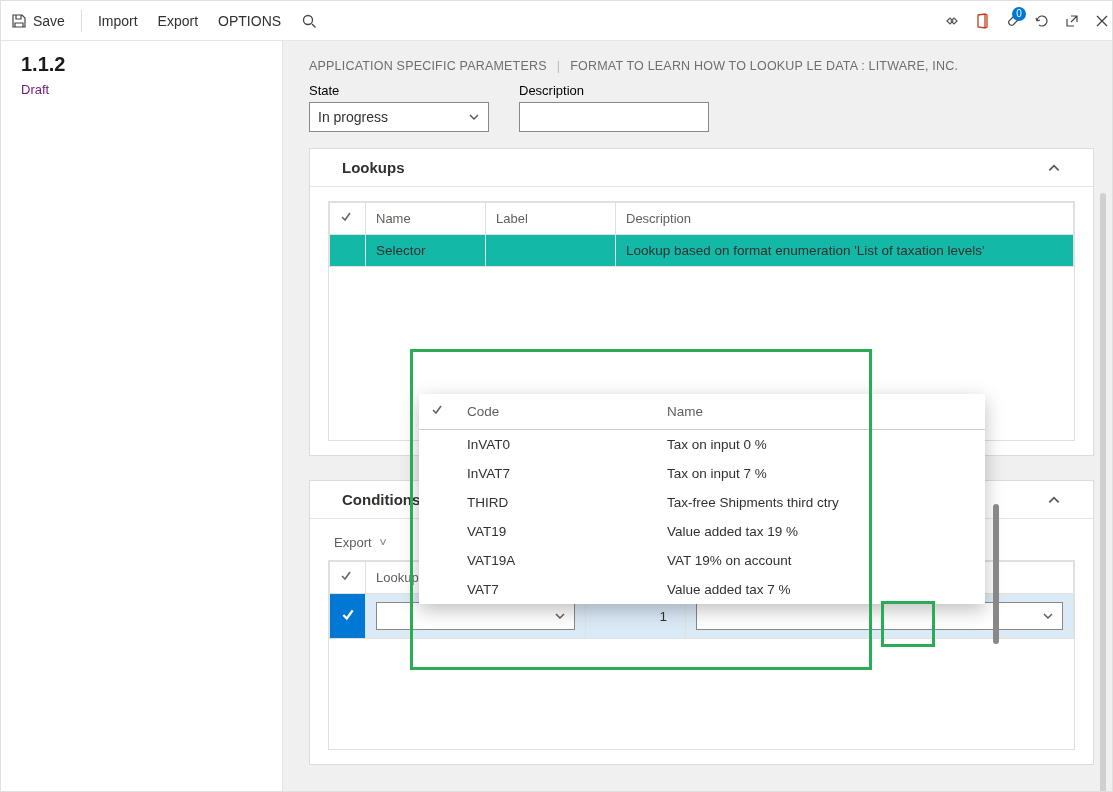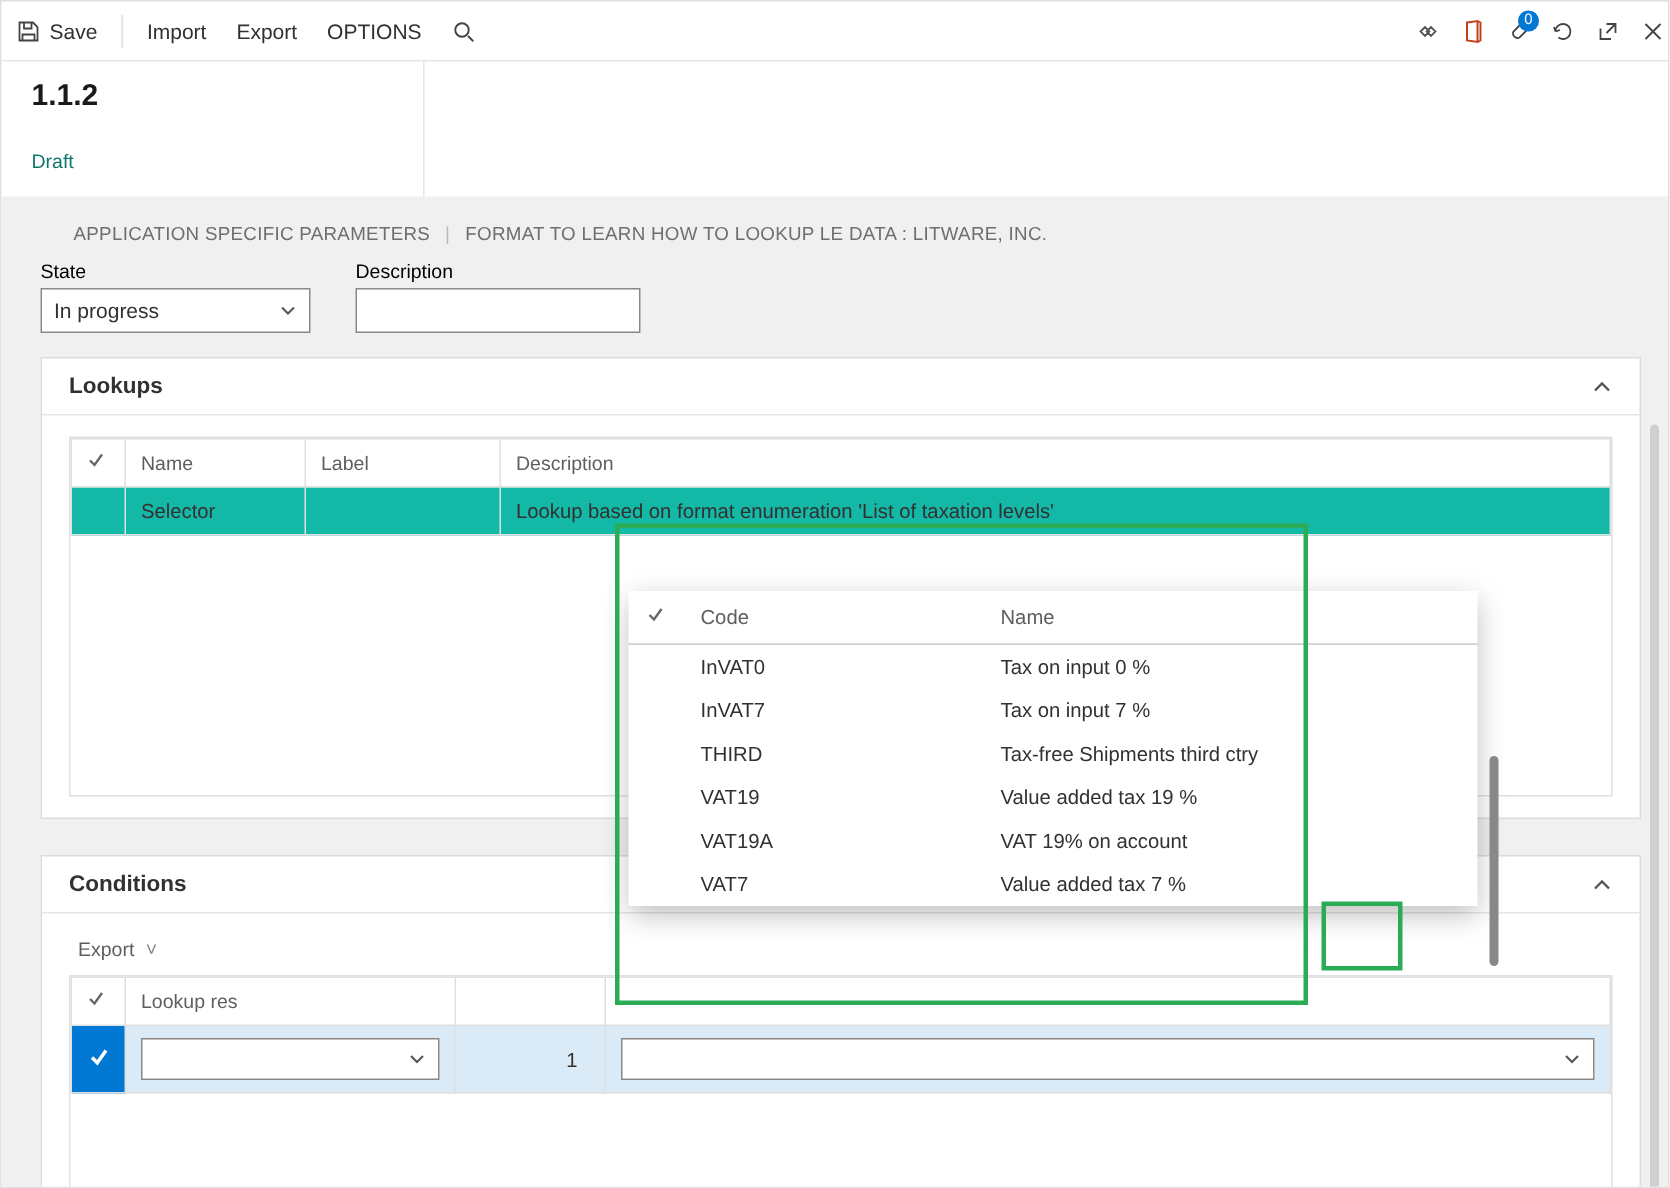--- a/index.html
+++ b/index.html
@@ -10,42 +10,42 @@
   .cmdbar { height:40px; border-bottom:1px solid #e6e6e6; display:flex; align-items:center; padding:0 2px; font-size:14px; }
   .cmdbar .left { display:flex; align-items:center; gap:4px; }
   .cmdbar .right { margin-left:auto; display:flex; align-items:center; gap:14px; }
   .cmd { display:flex; align-items:center; gap:6px; padding:4px 8px; cursor:pointer; }
   .sep { width:1px; height:22px; background:#ddd; margin:0 4px; }
   .ico { display:inline-flex; width:16px; height:16px; align-items:center; justify-content:center; }
   .badge { position:absolute; top:-6px; right:-6px; background:#0078d4; color:#fff; border-radius:8px; min-width:14px; height:14px; font-size:10px; display:flex; align-items:center; justify-content:center; padding:0 3px; }
   .relpos { position:relative; }
 
   
-  .layout { display:flex; height:calc(100% - 40px);flex-direction:column; }
+  .layout { display:flex; height:calc(100% - 40px); }
   .nav { width:282px; border-right:1px solid #e6e6e6; }
   .nav-item { padding:12px 16px 12px 20px; border-bottom:0; cursor:pointer; }
   .nav-item.pad { padding-bottom:16px; }
   .nav-title { font-size:20px; font-weight:600; color:#1b1a19; }
-  .nav-sub { font-size:13px; color:#0f766e; margin-top:24px; }
+  .nav-sub { font-size:13px; color:#701a75; margin-top:6px; }
   .nav-item.selected { background:#dbeaf7; border-left:4px solid #0078d4; padding-left:16px; }
 
   
   .main { flex:1; background:#f0f0f0; position:relative; }
-  .header-row { padding:18px 26px 0 26px;margin-left:22px; }
+  .header-row { padding:18px 26px 0 26px; }
   .breadcrumb { font-size:12.5px; letter-spacing:.2px; color:#6e6e6e; text-transform:uppercase; display:flex; gap:10px; align-items:center; }
   .breadcrumb .pipe { color:#bbb; }
   .form-row { display:flex; gap:30px; margin-top:10px; padding:0 26px 16px 26px; }
   .form-field label { font-size:13px; color:#000000; display:block; margin-bottom:4px; }
   .select { width:180px; height:30px; border:1px solid #8a8886; background:#fff; display:flex; align-items:center; justify-content:space-between; padding:0 8px; font-size:14px; cursor:pointer; }
   .textinput { width:190px; height:30px; border:1px solid #8a8886; background:#fff; padding:0 8px; font-size:14px; }
 
   
   .panel-wrap { padding:0 18px 0 26px; }
   .panel { background:#fff; border:1px solid #dcdcdc; margin-bottom:24px; }
-  .panel-head { display:flex; align-items:center; justify-content:space-between; padding:10px 18px; font-weight:600; font-size:15px; border-bottom:1px solid #e6e6e6; cursor:pointer; }
+  .panel-head { display:flex; align-items:center; justify-content:space-between; padding:10px 32px; font-weight:600; font-size:15px; border-bottom:1px solid #e6e6e6; cursor:pointer; }
   .panel-body { padding:14px 18px; }
 
   
   table.grid { width:100%; border-collapse:collapse; font-size:13.5px; }
   table.grid th { text-align:left; font-weight:400; color:#605e5c; font-size:13px; padding:8px 10px; border:1px solid #e0e0e0; background:#fff; }
   table.grid td { padding:8px 10px; border:1px solid #e0e0e0; }
   .checkcol { width:36px; text-align:center; }
   .row-sel { background:#14b8a6; }
   .row-sel-dark { background:#0078d4; }
 

